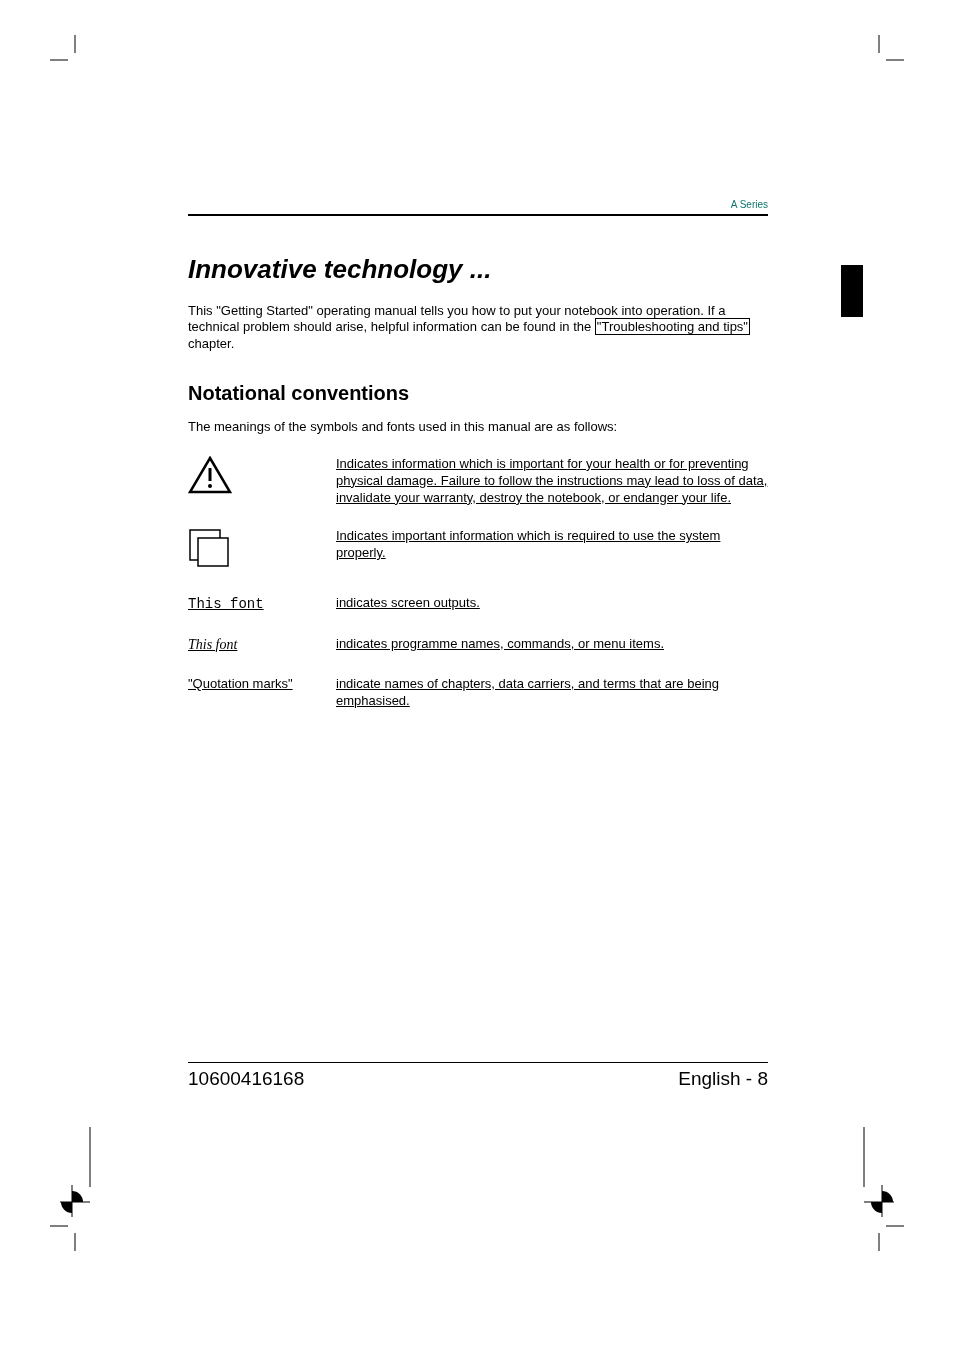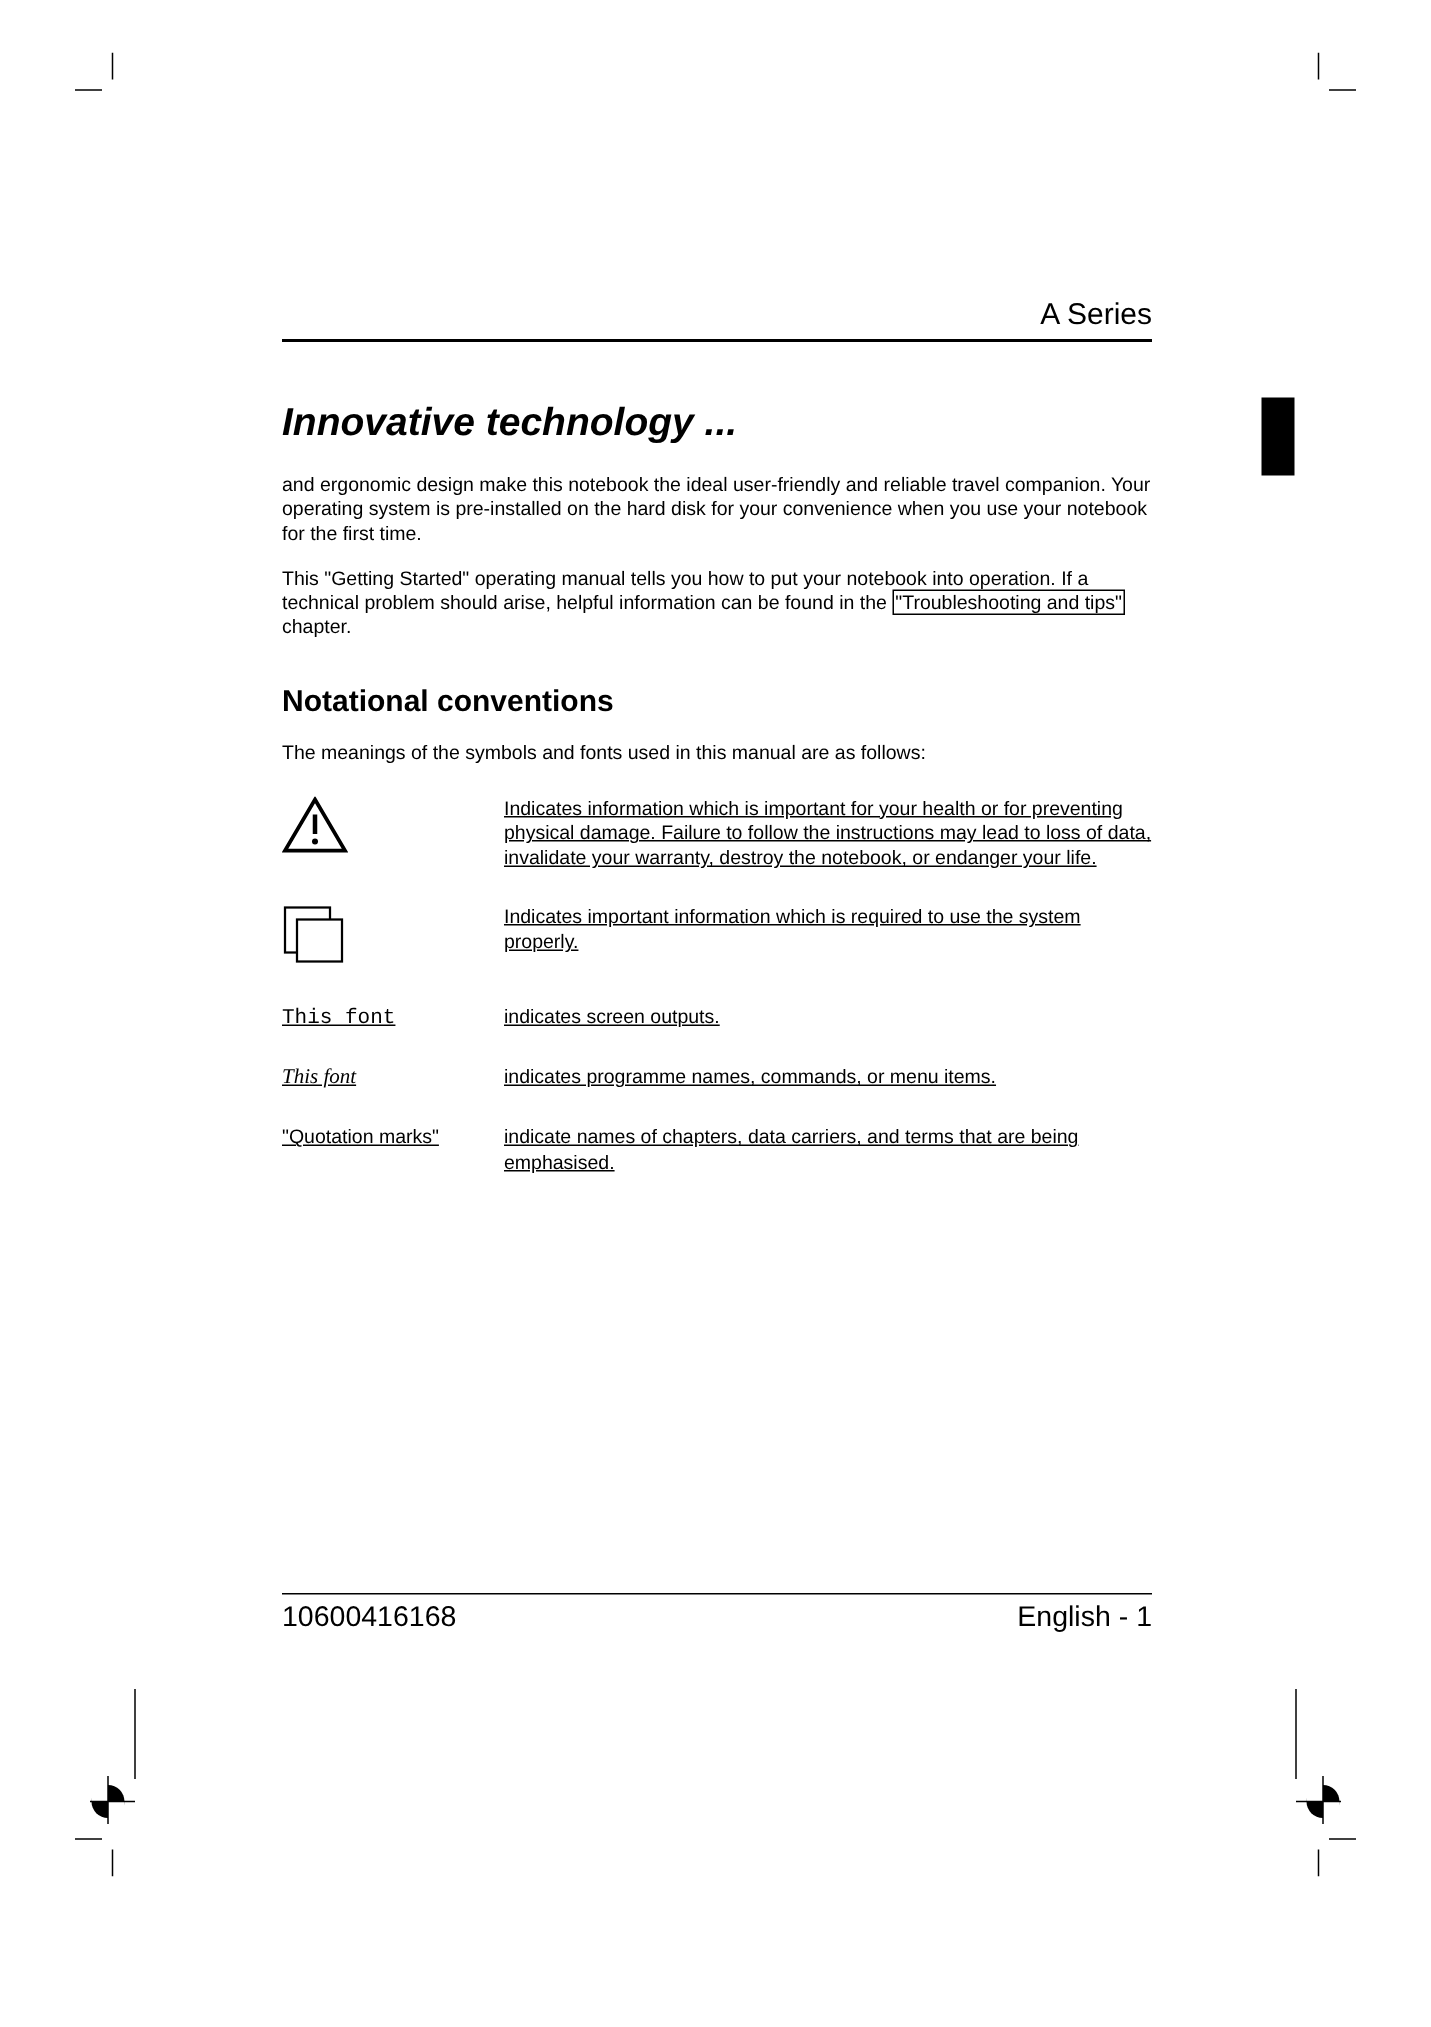--- a/index.html
+++ b/index.html
@@ -20,22 +20,22 @@
       top: 199px;
       width: 580px;
     }
     .header-line {
       border-bottom: 2px solid #000;
       padding-bottom: 4px;
       margin-bottom: 38px;
     }
     .header-title {
       text-align: right;
-      font-size: 20px;
-      color: #000000;
+      font-size: 10px;
+      color: #0f766e;
     }
     .black-tab {
       position: absolute;
       right: -95px;
       top: 66px;
       width: 22px;
       height: 52px;
       background: #000;
     }
     h1 {
@@ -146,21 +146,20 @@
 </div>
 
 <div class="page">
   <div class="header-line">
     <div class="header-title">A Series</div>
   </div>
   <div class="black-tab"></div>
 
   <h1>Innovative technology ...</h1>
 
-  <p class="intro-para">and ergonomic design make this notebook the ideal user-friendly and reliable travel companion. Your operating system is pre-installed on the hard disk for your convenience when you use your notebook for the first time.</p>
 
   <p class="intro-para">
     <span>This "Getting Started" operating manual tells you how to put your notebook into operation. If a technical problem should arise, helpful information can be found in the </span><span class="link-text">"Troubleshooting and tips"</span><span> chapter.</span>
   </p>
 
   <h2>Notational conventions</h2>
   <p class="sub-intro">The meanings of the symbols and fonts used in this manual are as follows:</p>
 
   <table class="conv-table">
     <tbody>
@@ -205,21 +204,21 @@
       </td>
       <td>indicate names of chapters, data carriers, and terms that are being emphasised.</td>
     </tr>
   </tbody>
     </table>
 </div>
 
 <div class="footer">
   <div class="footer-line">
     <span>10600416168</span>
-    <span>English - 1</span>
+    <span>English - 8</span>
   </div>
 </div>
 
 <div class="crop-mark cm-bottom-left">
   <svg width="50" height="50">
       <line x1="25" y1="32" x2="25" y2="50" stroke="#000" stroke-width="1"></line>
       <line x1="0" y1="25" x2="18" y2="25" stroke="#000" stroke-width="1"></line>
     </svg>
 </div>
 <div class="crop-mark cm-bottom-right">

